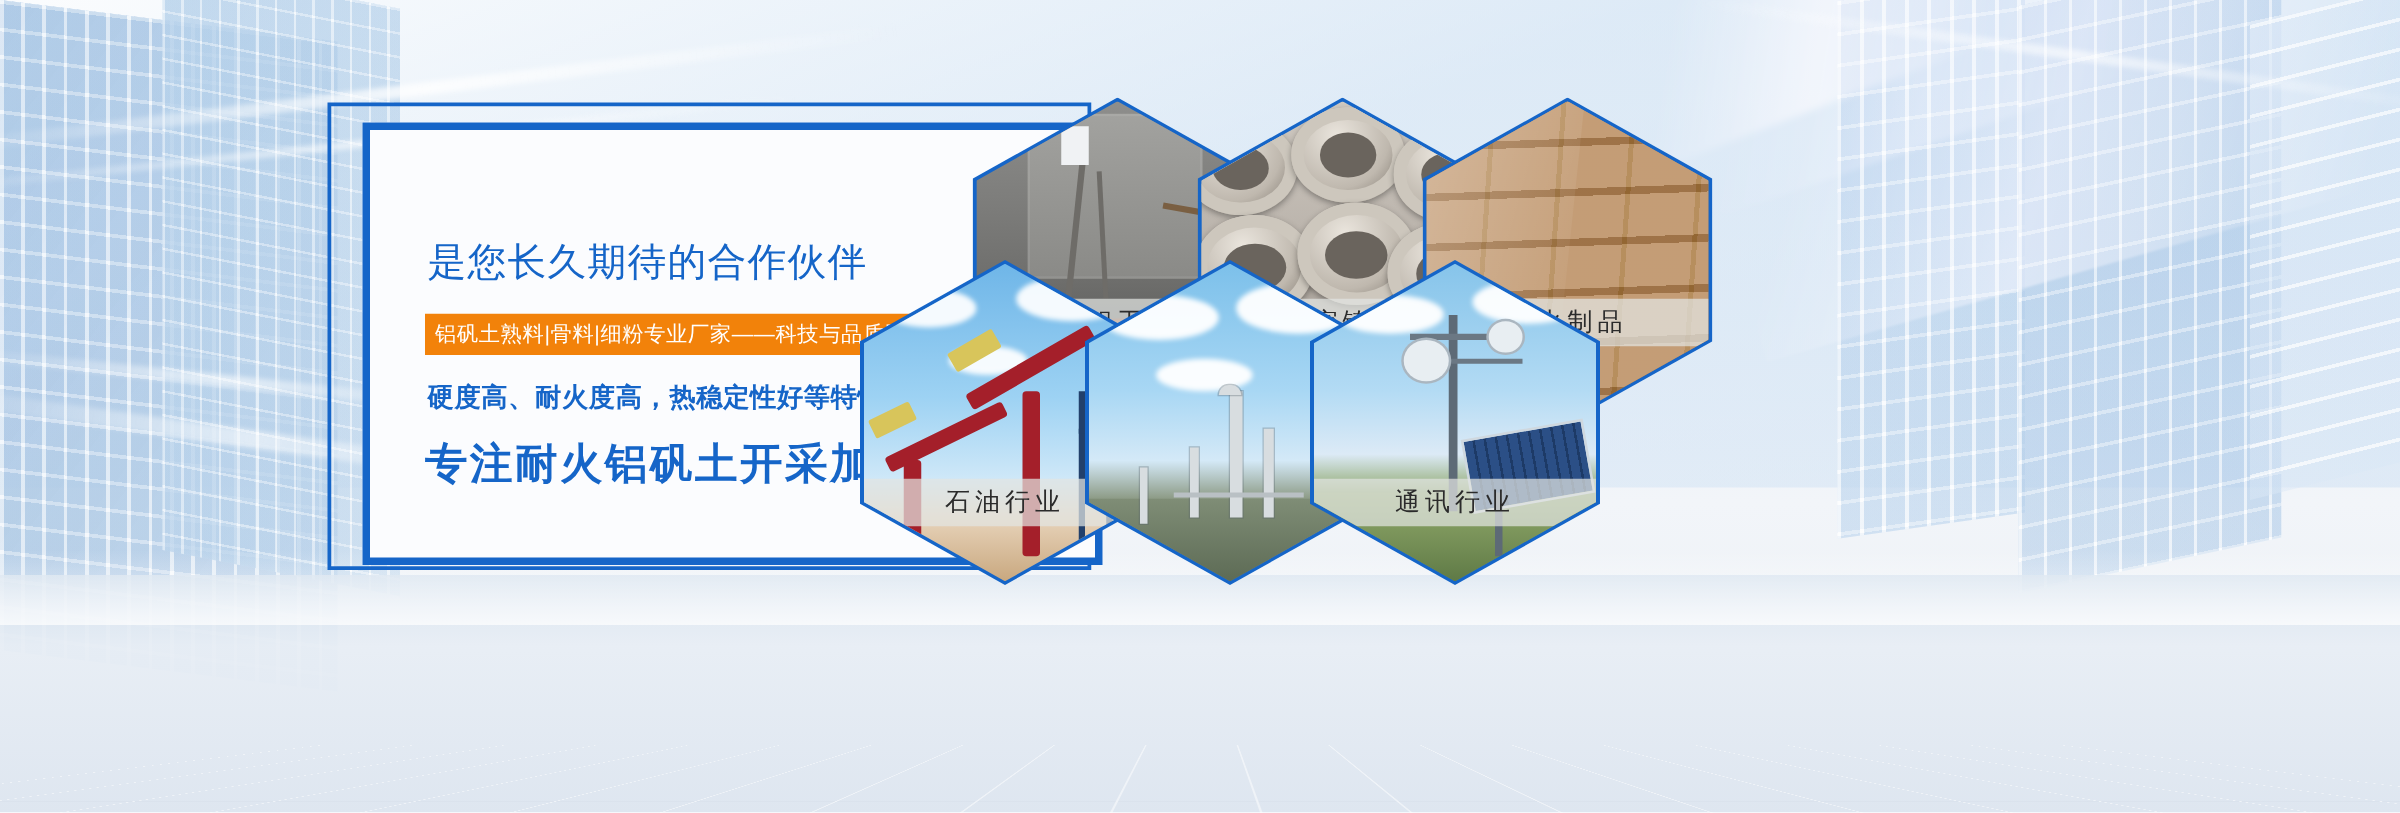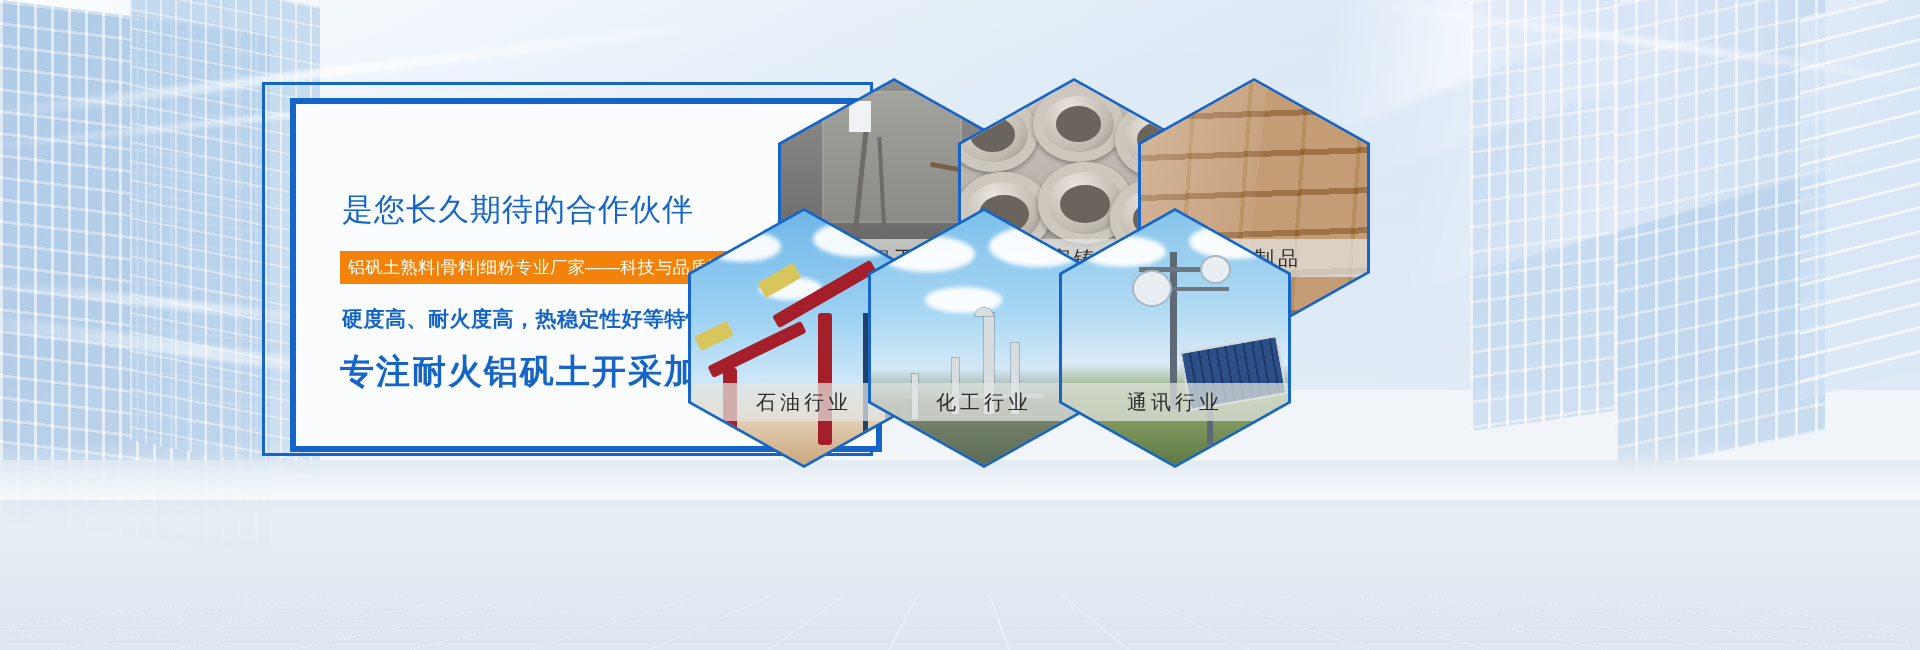--- a/index.html
+++ b/index.html
@@ -111,21 +111,21 @@
     background:rgba(226,228,226,.72);color:#2b2b2b;font-size:20px;line-height:38px;
     text-align:center;letter-spacing:4px;}
   .hex.row2 .label{bottom:44px;}
 
   
   #hex0{left:118px;top:0;}
   #hex1{left:298px;top:0;}
   #hex2{left:478px;top:0;}
   #hex3{left:28px;top:130px;}
   #hex4{left:208px;top:130px;}
-  #hex5{left:399px;top:130px;}
+  #hex5{left:388px;top:130px;}
 
   
   .art-smelt{background:
       radial-gradient(ellipse 70px 26px at 52% 76%,rgba(255,242,140,.95),rgba(255,140,20,.9) 45%,rgba(190,60,10,.5) 70%,rgba(0,0,0,0) 78%),
       linear-gradient(180deg,#8e8e8c 0%,#7d7d7b 32%,#6f6f6d 55%,#5f5f5d 75%,#525250 100%);}
   .art-smelt:before{content:"";position:absolute;left:18%;top:4%;width:62%;height:52%;
       background:linear-gradient(180deg,#a2a29f,#8a8a87);box-shadow:inset 0 0 0 2px rgba(255,255,255,.08);}
   .art-smelt:after{content:"";position:absolute;left:30%;top:8%;width:10%;height:12%;background:#f0f2f4;}
   .art-smelt .bar{position:absolute;background:#6e6c68;}
   .art-smelt .b-a{left:34%;top:18%;width:5px;height:44%;transform:rotate(6deg);}
@@ -289,21 +289,20 @@
             <div class="cloud" style="left:52%;top:6%;width:44%;height:16%"></div>
             <div class="cloud" style="left:24%;top:30%;width:34%;height:10%"></div>
             <div class="ground"></div>
             <div class="col" style="left:50%;top:40%;width:10px;height:40%"></div>
             <div class="col" style="left:46%;top:38%;width:18px;height:8px;border-radius:8px 8px 0 0"></div>
             <div class="col" style="left:62%;top:52%;width:8px;height:28%"></div>
             <div class="col" style="left:36%;top:58%;width:7px;height:22%"></div>
             <div class="pipe" style="left:30%;top:72%;width:46%;height:4px"></div>
             <div class="col" style="left:18%;top:64%;width:6px;height:18%"></div>
           </div>
-          <div class="label">化工行业</div>
         </div>
       </div>
     </div>
 
     <div class="hex row2" id="hex5">
       <div class="border">
         <div class="inner">
           <div class="art art-comm">
             <div class="cloud" style="left:8%;top:10%;width:38%;height:12%"></div>
             <div class="cloud" style="left:56%;top:5%;width:40%;height:14%"></div>

